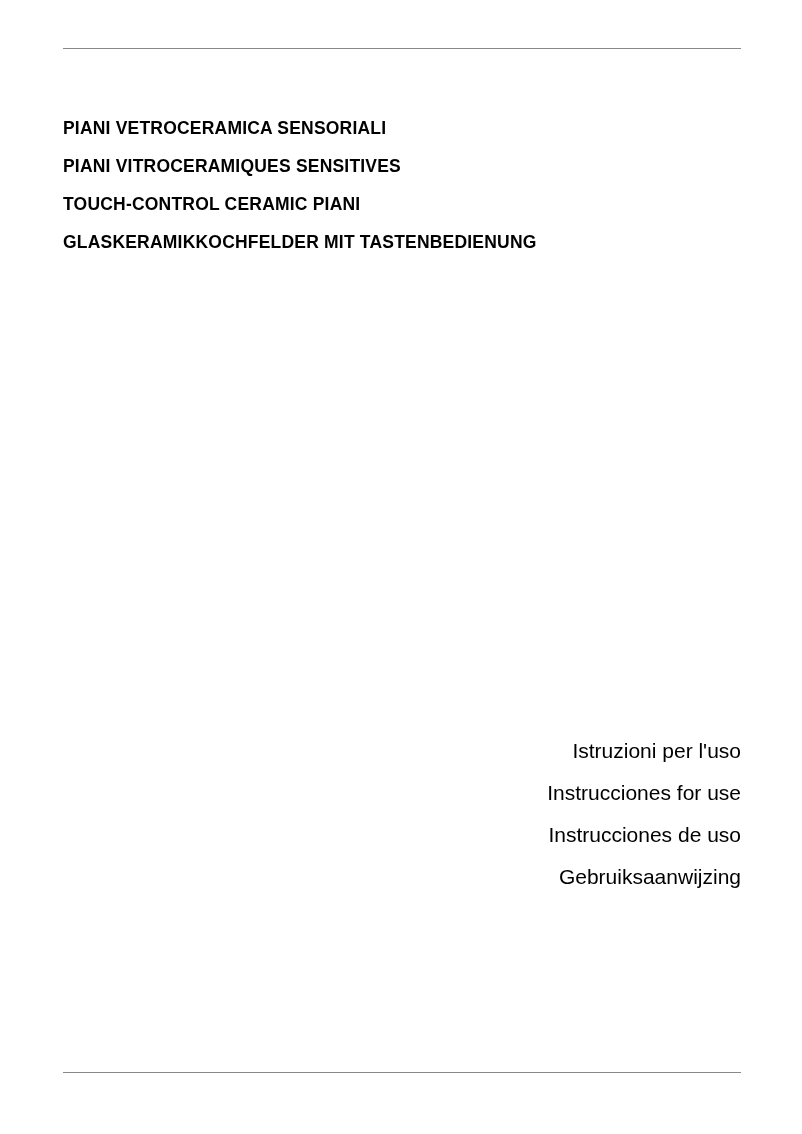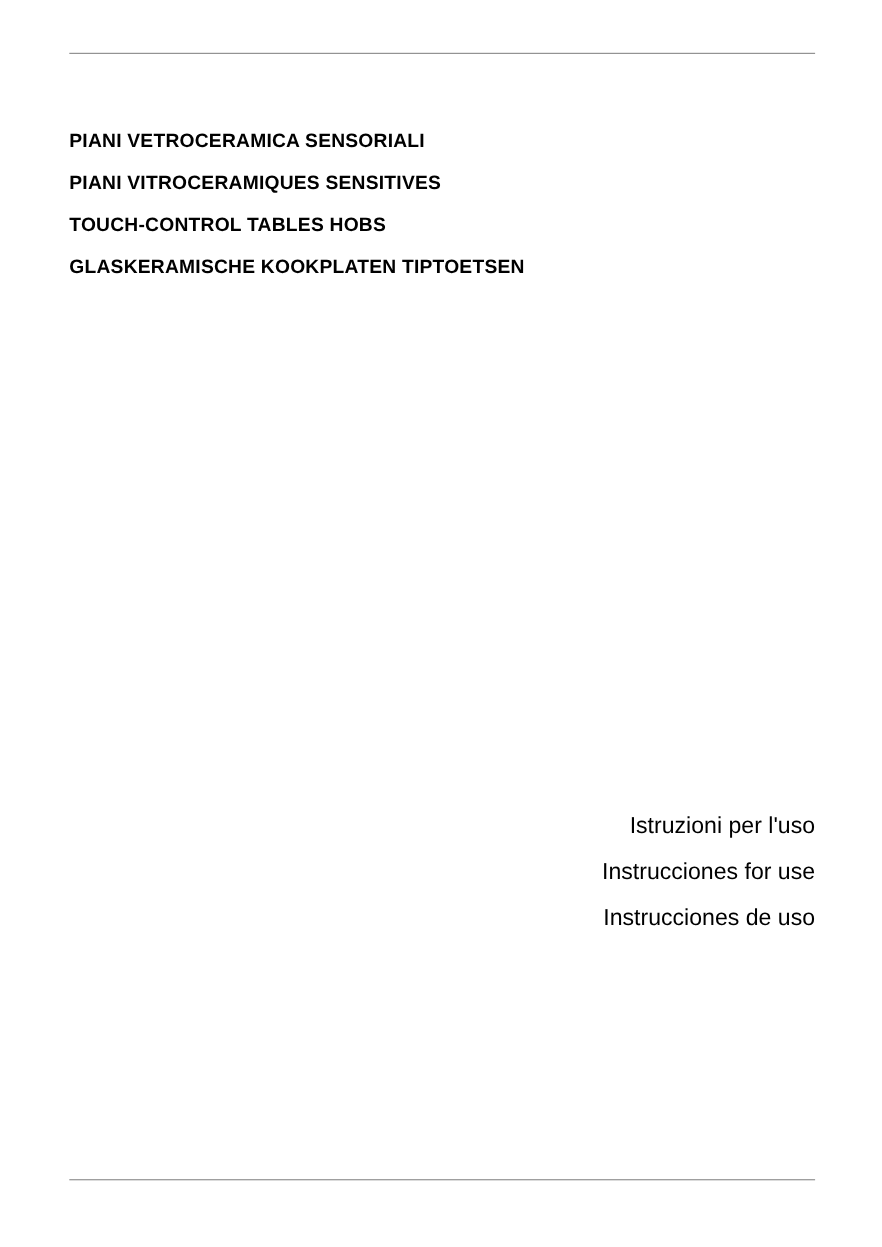--- a/index.html
+++ b/index.html
@@ -64,25 +64,26 @@
 </head>
 <body>
 
 <div class="page">
 
   <div class="rule rule-top"></div>
 
   <div class="title-block">
     <div class="title-line">PIANI VETROCERAMICA SENSORIALI</div>
     <div class="title-line">PIANI VITROCERAMIQUES SENSITIVES</div>
-    <div class="title-line">TOUCH-CONTROL TABLES HOBS</div>
-    <div class="title-line">GLASKERAMISCHE KOOKPLATEN TIPTOETSEN</div>
+    <div class="title-line">TOUCH-CONTROL CERAMIC PIANI</div>
+    <div class="title-line">GLASKERAMIKKOCHFELDER MIT TASTENBEDIENUNG</div>
   </div>
 
   <div class="lang-block">
     <div class="lang-line">Istruzioni per l'uso</div>
     <div class="lang-line">Instrucciones for use</div>
     <div class="lang-line">Instrucciones de uso</div>
+    <div class="lang-line">Gebruiksaanwijzing</div>
   </div>
 
   <div class="rule rule-bottom"></div>
 
 </div>
 
 </body></html>

